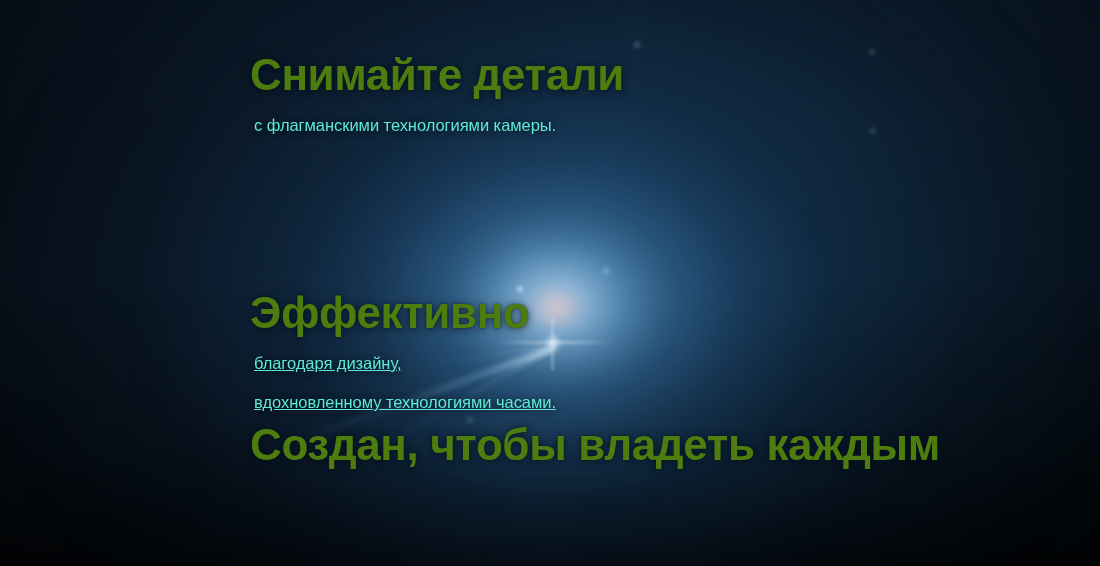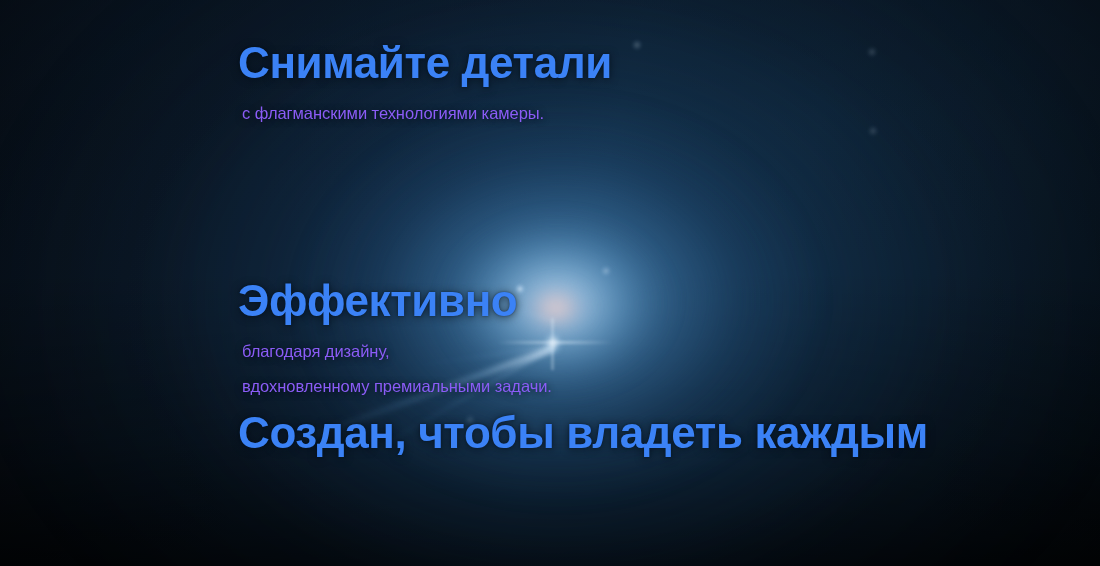--- a/index.html
+++ b/index.html
@@ -153,45 +153,45 @@
   
   .content {
     position: absolute;
     left: 238px;
     top: 0;
     width: 820px;
     height: 566px;
   }
   .block { position: absolute; left: 0; }
   .headline {
-    margin: 0;
+    margin: 12px;
     font-size: 44px;
     line-height: 54px;
     font-weight: bold;
     letter-spacing: -0.4px;
-    color: #3b82f6;
+    color: #4d7c0f;
     text-shadow: 0 1px 9px rgba(4,12,22,0.72), 0 0 2px rgba(8,18,30,0.55);
     white-space: nowrap;
   }
   .subline {
-    margin: 4px;
+    margin: 16px;
     font-size: 16.5px;
     line-height: 23px;
     font-weight: normal;
     letter-spacing: -0.05px;
-    color: #8b5cf6;
+    color: #5eead4;
     text-shadow: 0 1px 7px rgba(4,12,22,0.78);
     white-space: nowrap;
   }
   #b1 { top: 36px; }
   #b1 .subline { margin-top: 12px; }
   #b2 { top: 156px; }
   #b2 .subline { margin-top: 12px; }
   #b3 { top: 274px; }
-  #b3 .subline { margin-top: 12px; }
+  #b3 .subline { margin-top: 12px; text-decoration: underline; }
   #b4 { top: 406px; }
 </style>
 </head>
 <body>
 
 <div id="stage">
 
   <div class="bg-base"></div>
   <div class="bg-vert"></div>
 
@@ -223,21 +223,21 @@
 
     <div class="block" id="b1">
       <p class="headline">Снимайте детали</p>
       <p class="subline">с флагманскими технологиями камеры.</p>
     </div>
 
 
     <div class="block" id="b3">
       <p class="headline">Эффективно</p>
       <p class="subline">благодаря дизайну,</p>
-      <p class="subline">вдохновленному премиальными задачи.</p>
+      <p class="subline">вдохновленному технологиями часами.</p>
     </div>
 
     <div class="block" id="b4">
       <p class="headline">Создан, чтобы владеть каждым</p>
     </div>
 
   </div>
 </div>
 
 </body></html>

